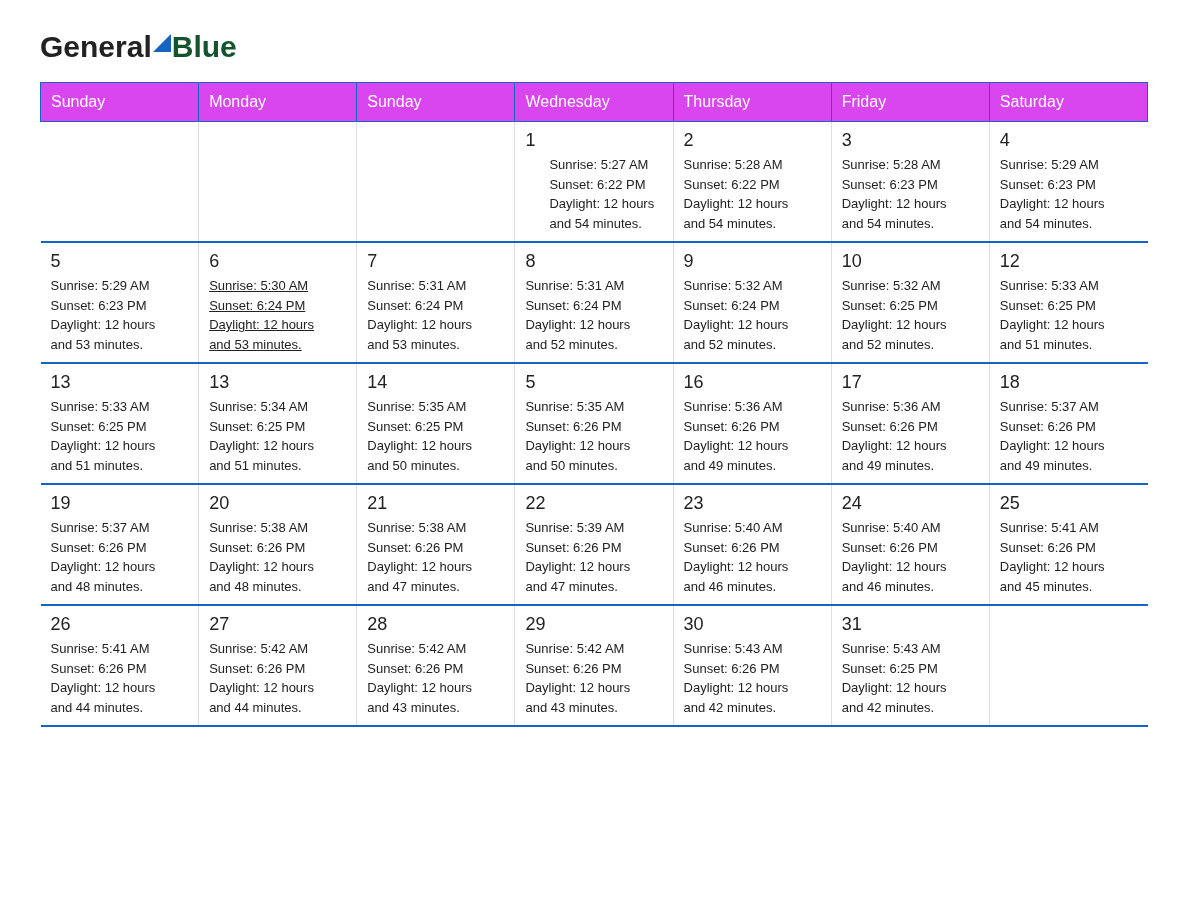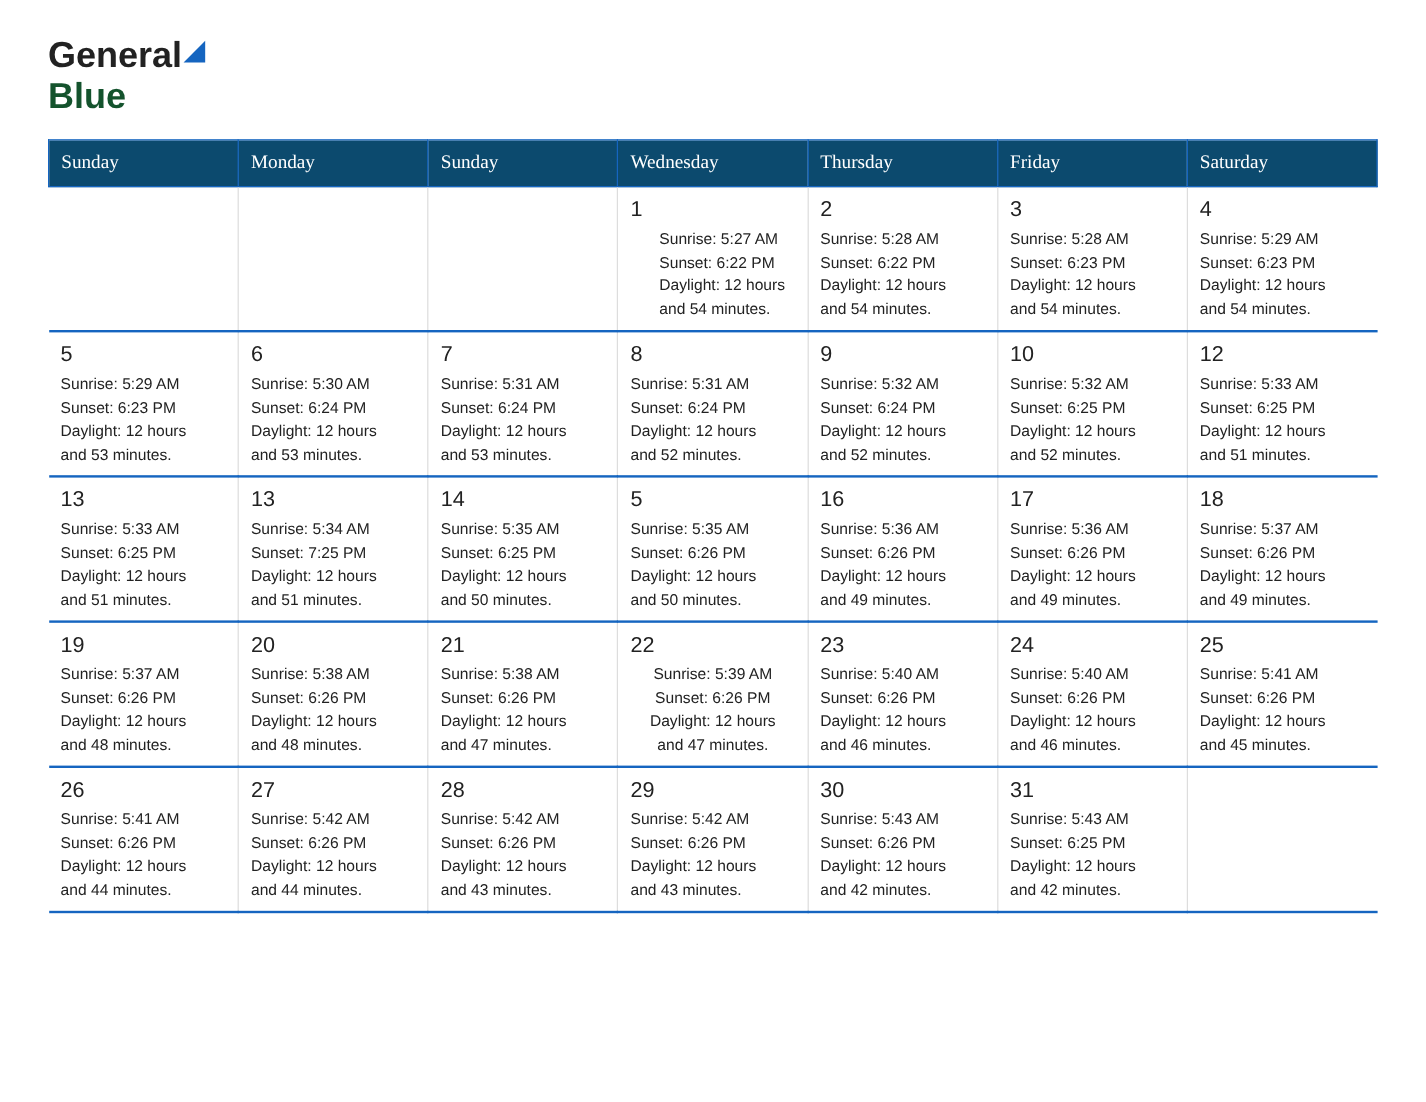--- a/index.html
+++ b/index.html
@@ -12,21 +12,21 @@
       min-height: 918px;
     }
     .header {
       display: flex;
       justify-content: space-between;
       align-items: flex-start;
       margin-bottom: 18px;
     }
     .logo {
       display: flex;
-      flex-direction: column;
+      flex-direction: row;
       align-items: flex-start;
     }
     .title-block {
       text-align: right;
     }
     .main-title {
       font-size: 52px;
       font-weight: normal;
       color: #222;
       line-height: 1.1;
@@ -35,23 +35,22 @@
       font-size: 20px;
       color: #555;
       margin-top: 4px;
     }
     table {
       width: 100%;
       border-collapse: collapse;
       table-layout: fixed;
     }
     thead tr {
-      background-color: #0c4a6e;
+      background-color: #d946ef;
       color: #fff;
-      font-family: Liberation Serif, serif;
     }
     thead th {
       padding: 10px 10px;
       font-size: 16px;
       font-weight: normal;
       text-align: left;
       border: 1px solid #1565c0;
     }
     tbody tr {
       border-bottom: 2px solid #1565c0;
@@ -173,21 +172,21 @@
       <tr>
         <td>
           <span class="day-num">5</span>
           <div class="day-info" style="white-space: pre-line;">Sunrise: 5:29 AM
 Sunset: 6:23 PM
 Daylight: 12 hours
 and 53 minutes.</div>
         </td>
         <td>
           <span class="day-num">6</span>
-          <div class="day-info" style="white-space: pre-line;">Sunrise: 5:30 AM
+          <div class="day-info" style="white-space: pre-line; text-decoration: underline;">Sunrise: 5:30 AM
 Sunset: 6:24 PM
 Daylight: 12 hours
 and 53 minutes.</div>
         </td>
         <td>
           <span class="day-num">7</span>
           <div class="day-info" style="white-space: pre-line;">Sunrise: 5:31 AM
 Sunset: 6:24 PM
 Daylight: 12 hours
 and 53 minutes.</div>
@@ -225,21 +224,21 @@
         <td>
           <span class="day-num">13</span>
           <div class="day-info" style="white-space: pre-line;">Sunrise: 5:33 AM
 Sunset: 6:25 PM
 Daylight: 12 hours
 and 51 minutes.</div>
         </td>
         <td>
           <span class="day-num">13</span>
           <div class="day-info" style="white-space: pre-line;">Sunrise: 5:34 AM
-Sunset: 7:25 PM
+Sunset: 6:25 PM
 Daylight: 12 hours
 and 51 minutes.</div>
         </td>
         <td>
           <span class="day-num">14</span>
           <div class="day-info" style="white-space: pre-line;">Sunrise: 5:35 AM
 Sunset: 6:25 PM
 Daylight: 12 hours
 and 50 minutes.</div>
         </td>
@@ -289,21 +288,21 @@
         </td>
         <td>
           <span class="day-num">21</span>
           <div class="day-info" style="white-space: pre-line;">Sunrise: 5:38 AM
 Sunset: 6:26 PM
 Daylight: 12 hours
 and 47 minutes.</div>
         </td>
         <td>
           <span class="day-num">22</span>
-          <div class="day-info" style="white-space: pre-line; text-align: center;">Sunrise: 5:39 AM
+          <div class="day-info" style="white-space: pre-line;">Sunrise: 5:39 AM
 Sunset: 6:26 PM
 Daylight: 12 hours
 and 47 minutes.</div>
         </td>
         <td>
           <span class="day-num">23</span>
           <div class="day-info" style="white-space: pre-line;">Sunrise: 5:40 AM
 Sunset: 6:26 PM
 Daylight: 12 hours
 and 46 minutes.</div>

